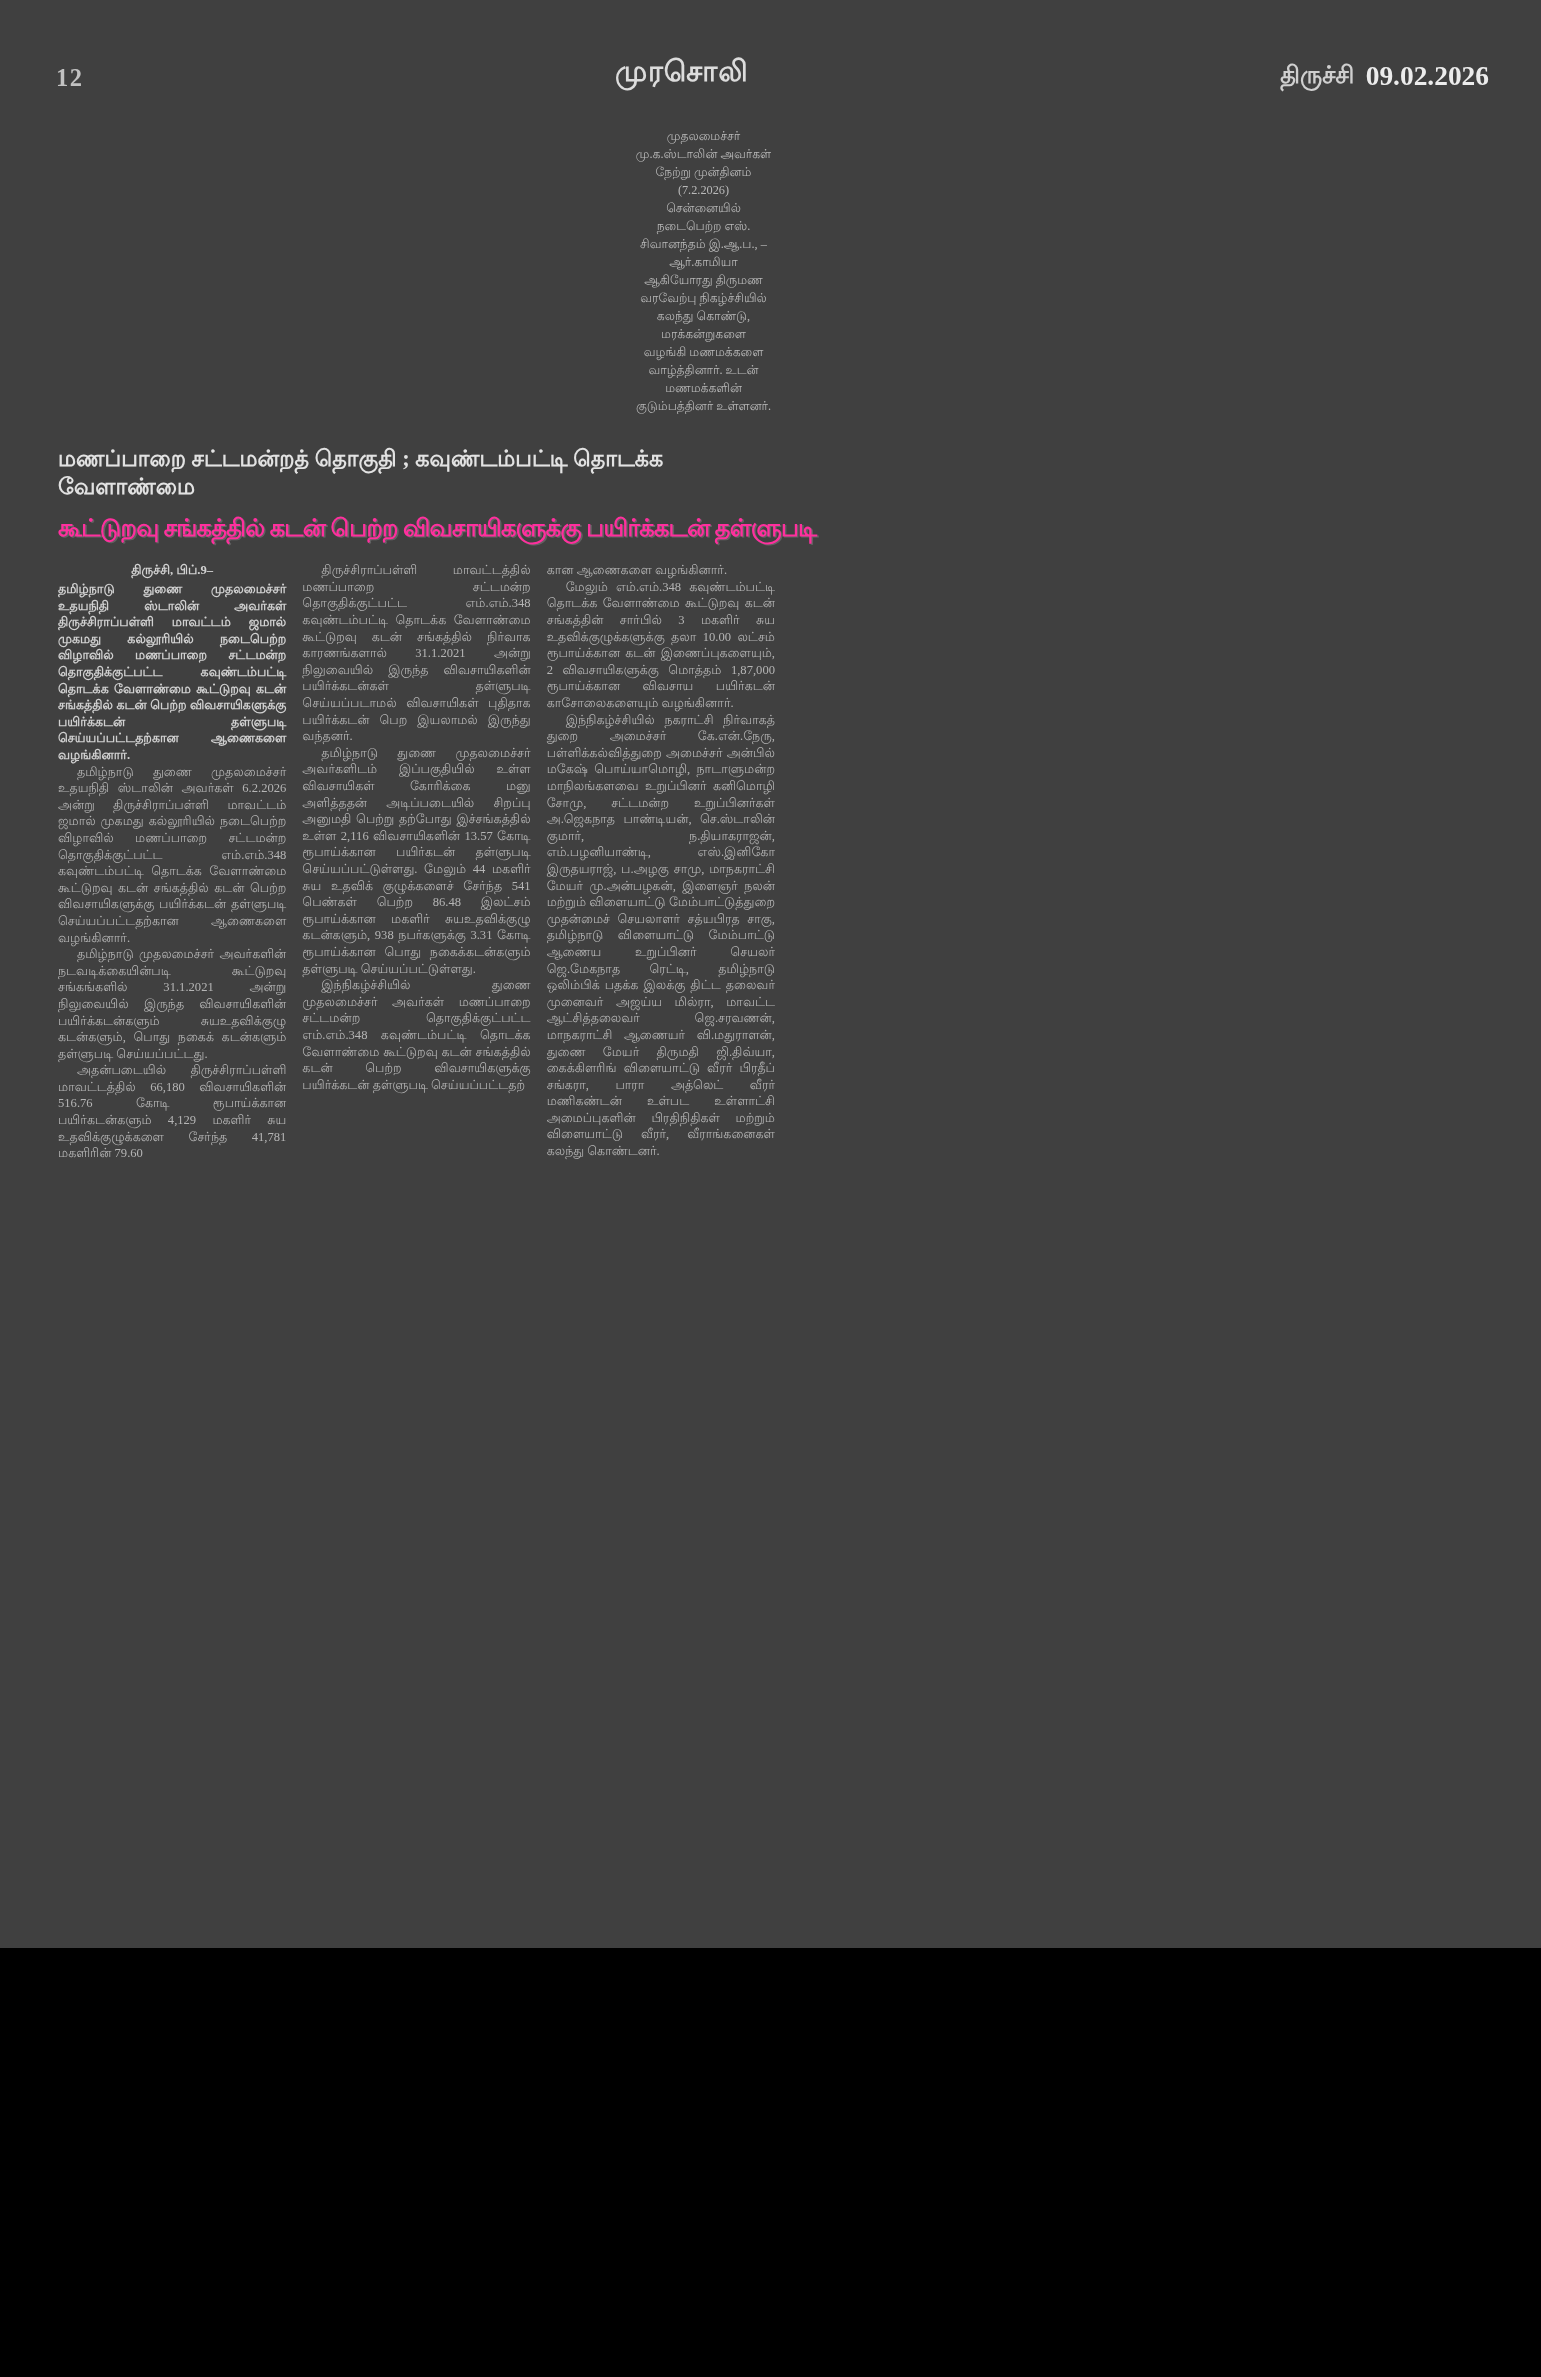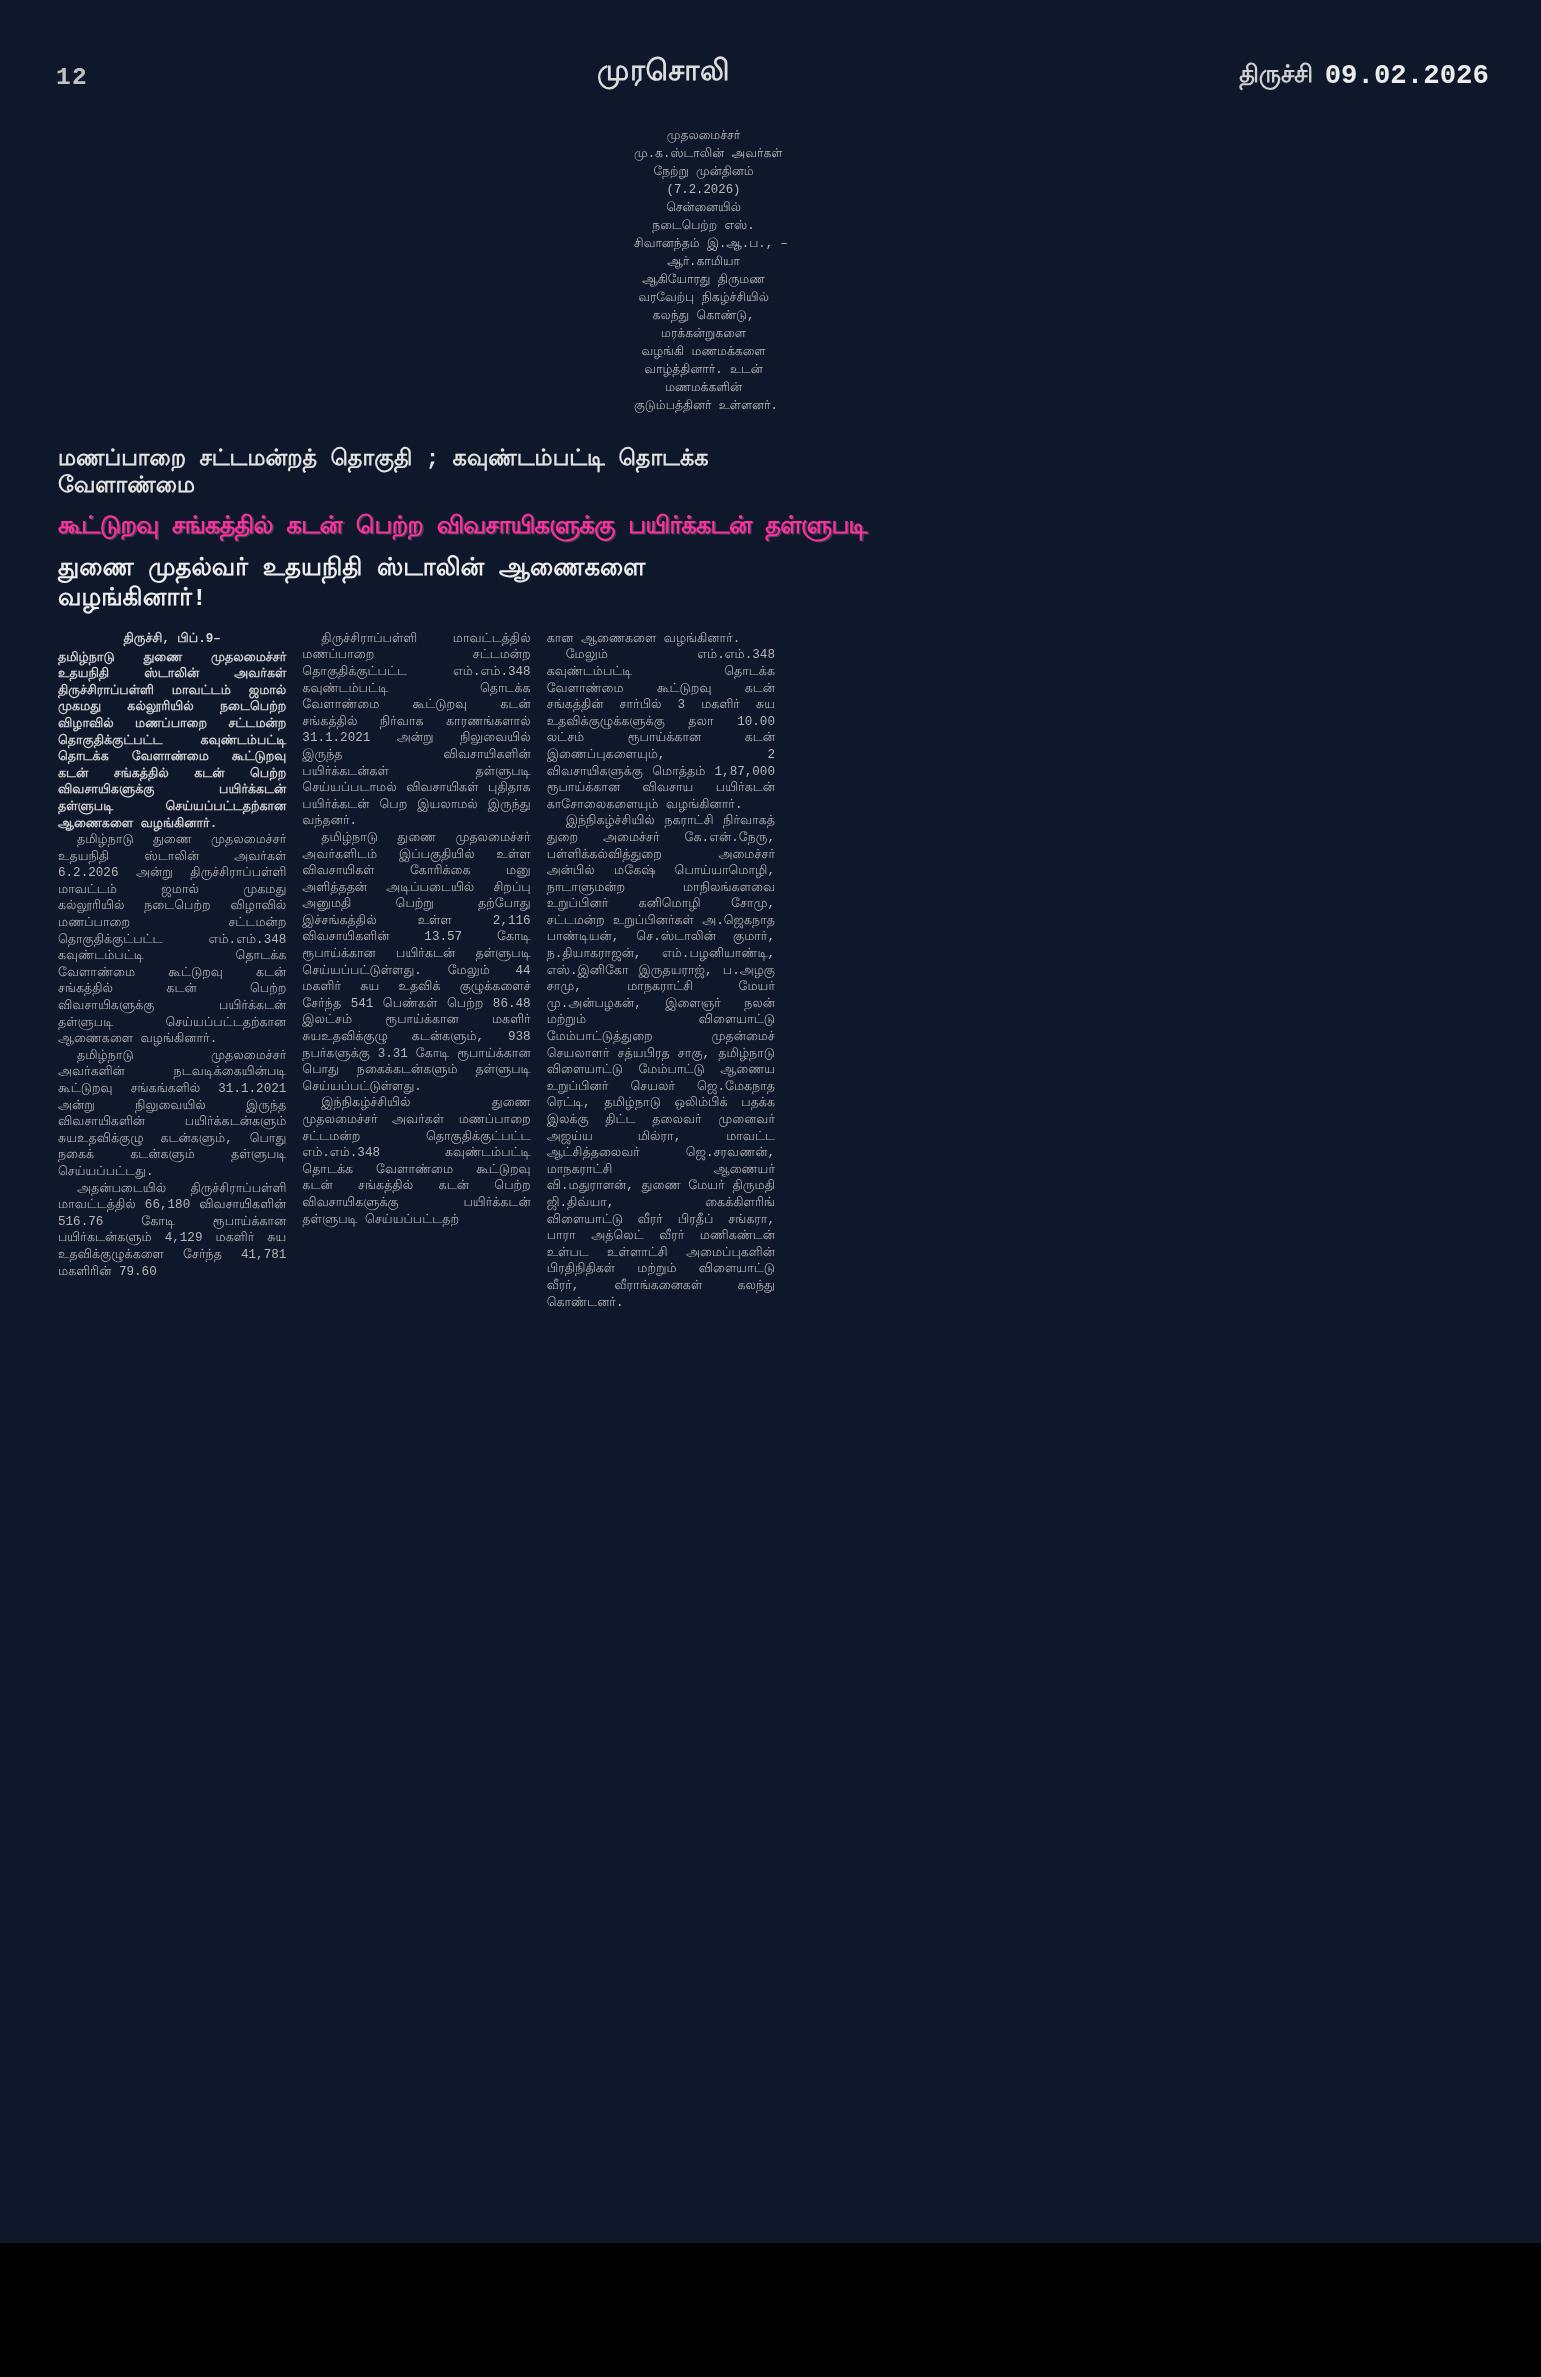--- a/index.html
+++ b/index.html
@@ -1,17 +1,17 @@
 <!DOCTYPE html>
 <html style="font-size:11.5px"><head>
 <meta charset="utf-8">
 <style>
   html,body{margin:0;padding:0;background:#000;}
-  .page{position:relative;width:1541px;height:2243px;background:#0f172a;overflow:hidden;
-        font-family:Liberation Mono, monospace;}
+  .page{position:relative;width:1541px;height:1948px;background:#404040;overflow:hidden;
+        font-family:Liberation Serif, serif;}
 
   
   .header{position:absolute;top:55px;left:56px;right:52px;display:flex;
           justify-content:space-between;align-items:flex-end;}
   .pagenum{font-size:24.5px;font-weight:bold;color:#c2c2c2;letter-spacing:1.4px;}
   .masthead{font-size:29px;font-weight:bold;color:#dcdcdc;letter-spacing:0.7px;text-align:right;}
   .edition-date{display:flex;gap:11.5px;align-items:flex-end;}
   .edition{font-size:24px;font-weight:bold;color:#cfcfcf;}
   .date{font-size:27.4px;font-weight:bold;color:#ececec;}
 
@@ -64,21 +64,20 @@
     <div>மரக்கன்றுகளை</div>
     <div>வழங்கி மணமக்களை</div>
     <div>வாழ்த்தினார். உடன்</div>
     <div>மணமக்களின்</div>
     <div>குடும்பத்தினர் உள்ளனர்.</div>
   </div>
 
   <div class="article">
     <div class="kicker">மணப்பாறை சட்டமன்றத் தொகுதி ; கவுண்டம்பட்டி தொடக்க வேளாண்மை</div>
     <div class="headline">கூட்டுறவு சங்கத்தில் கடன் பெற்ற விவசாயிகளுக்கு பயிர்க்கடன் தள்ளுபடி</div>
-    <div class="subhead">துணை முதல்வர் உதயநிதி ஸ்டாலின் ஆணைகளை வழங்கினார்!</div>
 
     <div class="columns">
 
       <div class="col">
         <div class="dateline">திருச்சி, பிப்.9–</div>
         <p class="lead">தமிழ்நாடு துணை முதலமைச்சர் உதயநிதி ஸ்டாலின் அவர்கள் திருச்சிராப்பள்ளி மாவட்டம் ஜமால் முகமது கல்லூரியில் நடைபெற்ற விழாவில் மணப்பாறை சட்டமன்ற தொகுதிக்குட்பட்ட கவுண்டம்பட்டி தொடக்க வேளாண்மை கூட்டுறவு கடன் சங்கத்தில் கடன் பெற்ற விவசாயிகளுக்கு பயிர்க்கடன் தள்ளுபடி செய்யப்பட்டதற்கான ஆணைகளை வழங்கினார்.</p>
         <p>தமிழ்நாடு துணை முதலமைச்சர் உதயநிதி ஸ்டாலின் அவர்கள் 6.2.2026 அன்று திருச்சிராப்பள்ளி மாவட்டம் ஜமால் முகமது கல்லூரியில் நடைபெற்ற விழாவில் மணப்பாறை சட்டமன்ற தொகுதிக்குட்பட்ட எம்.எம்.348 கவுண்டம்பட்டி தொடக்க வேளாண்மை கூட்டுறவு கடன் சங்கத்தில் கடன் பெற்ற விவசாயிகளுக்கு பயிர்க்கடன் தள்ளுபடி செய்யப்பட்டதற்கான ஆணைகளை வழங்கினார்.</p>
         <p>தமிழ்நாடு முதலமைச்சர் அவர்களின் நடவடிக்கையின்படி கூட்டுறவு சங்கங்களில் 31.1.2021 அன்று நிலுவையில் இருந்த விவசாயிகளின் பயிர்க்கடன்களும் சுயஉதவிக்குழு கடன்களும், பொது நகைக் கடன்களும் தள்ளுபடி செய்யப்பட்டது.</p>
         <p>அதன்படையில் திருச்சிராப்பள்ளி மாவட்டத்தில் 66,180 விவசாயிகளின் 516.76 கோடி ரூபாய்க்கான பயிர்கடன்களும் 4,129 மகளிர் சுய உதவிக்குழுக்களை சேர்ந்த 41,781 மகளிரின் 79.60</p>
       </div>

